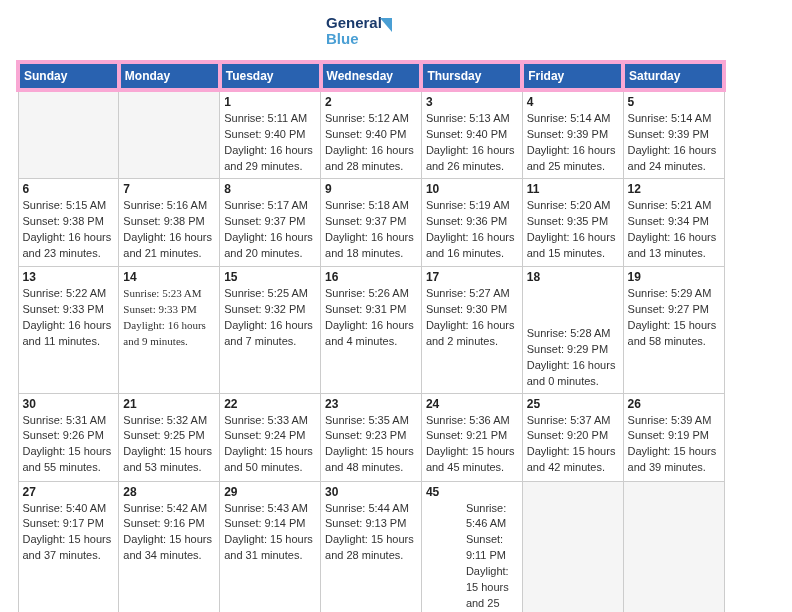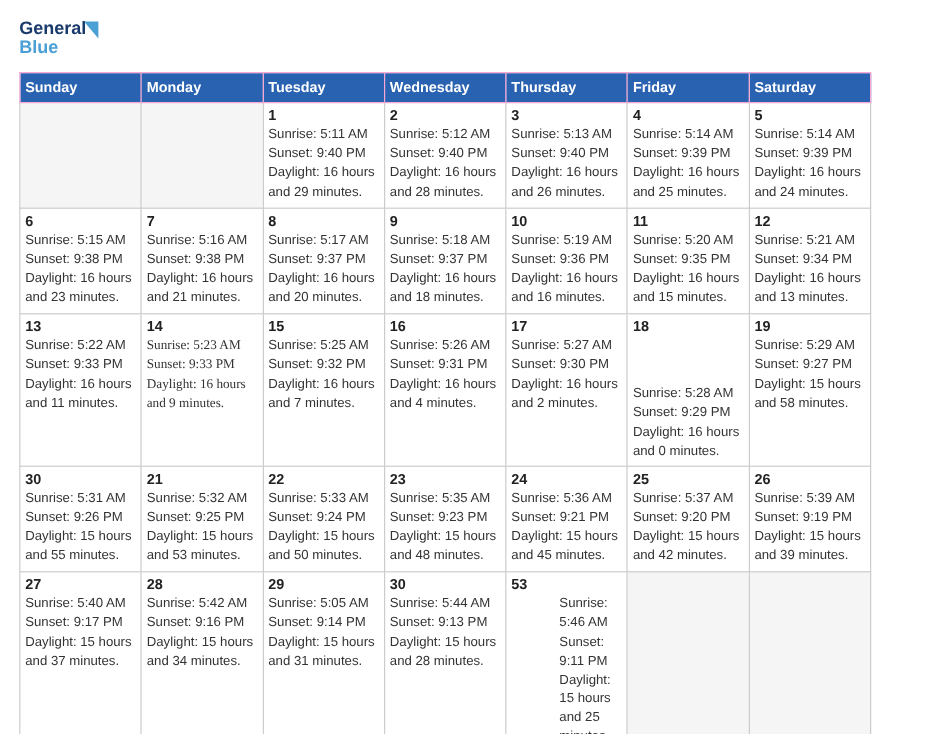--- a/index.html
+++ b/index.html
@@ -9,20 +9,21 @@
       width: 792px;
       height: 612px;
       overflow: hidden;
     }
     .page {
       width: 742px;
       height: 612px;
       padding: 10px 16px 10px 16px;
       display: flex;
       flex-direction: column;
+      align-items: center;
     }
     .header {
       display: flex;
       justify-content: space-between;
       align-items: flex-start;
       margin-bottom: 6px;
     }
     .title-area {
       text-align: right;
     }
@@ -43,21 +44,21 @@
       width: 100%;
       table-layout: fixed;
     }
     .calendar thead tr th {
       background: #2962b0;
       color: #fff;
       font-size: 12px;
       font-weight: bold;
       padding: 5px 4px;
       text-align: left;
-      border: 1px solid #f9a8d4;
+      border: 4px solid #f9a8d4;
     }
     .calendar tbody tr td {
       border: 1px solid #ccc;
       vertical-align: top;
       padding: 3px 4px;
       font-size: 9.5px;
       color: #222;
       background: #fff;
       height: 88px;
     }
@@ -312,34 +313,34 @@
           </td>
           <td>
             <div class="cell-date">28</div>
             <div class="cell-info" style="white-space: pre-line;">Sunrise: 5:42 AM
 Sunset: 9:16 PM
 Daylight: 15 hours
 and 34 minutes.</div>
           </td>
           <td>
             <div class="cell-date">29</div>
-            <div class="cell-info" style="white-space: pre-line;">Sunrise: 5:05 AM
+            <div class="cell-info" style="white-space: pre-line;">Sunrise: 5:43 AM
 Sunset: 9:14 PM
 Daylight: 15 hours
 and 31 minutes.</div>
           </td>
           <td>
             <div class="cell-date">30</div>
             <div class="cell-info" style="white-space: pre-line;">Sunrise: 5:44 AM
 Sunset: 9:13 PM
 Daylight: 15 hours
 and 28 minutes.</div>
           </td>
           <td>
-            <div class="cell-date">53</div>
+            <div class="cell-date">45</div>
             <div class="cell-info" style="white-space: pre-line; margin-left: 40px;">Sunrise: 5:46 AM
 Sunset: 9:11 PM
 Daylight: 15 hours
 and 25 minutes.</div>
           </td>
           <td class="empty"></td>
           <td class="empty"></td>
         </tr>
       </tbody>
   </table>

